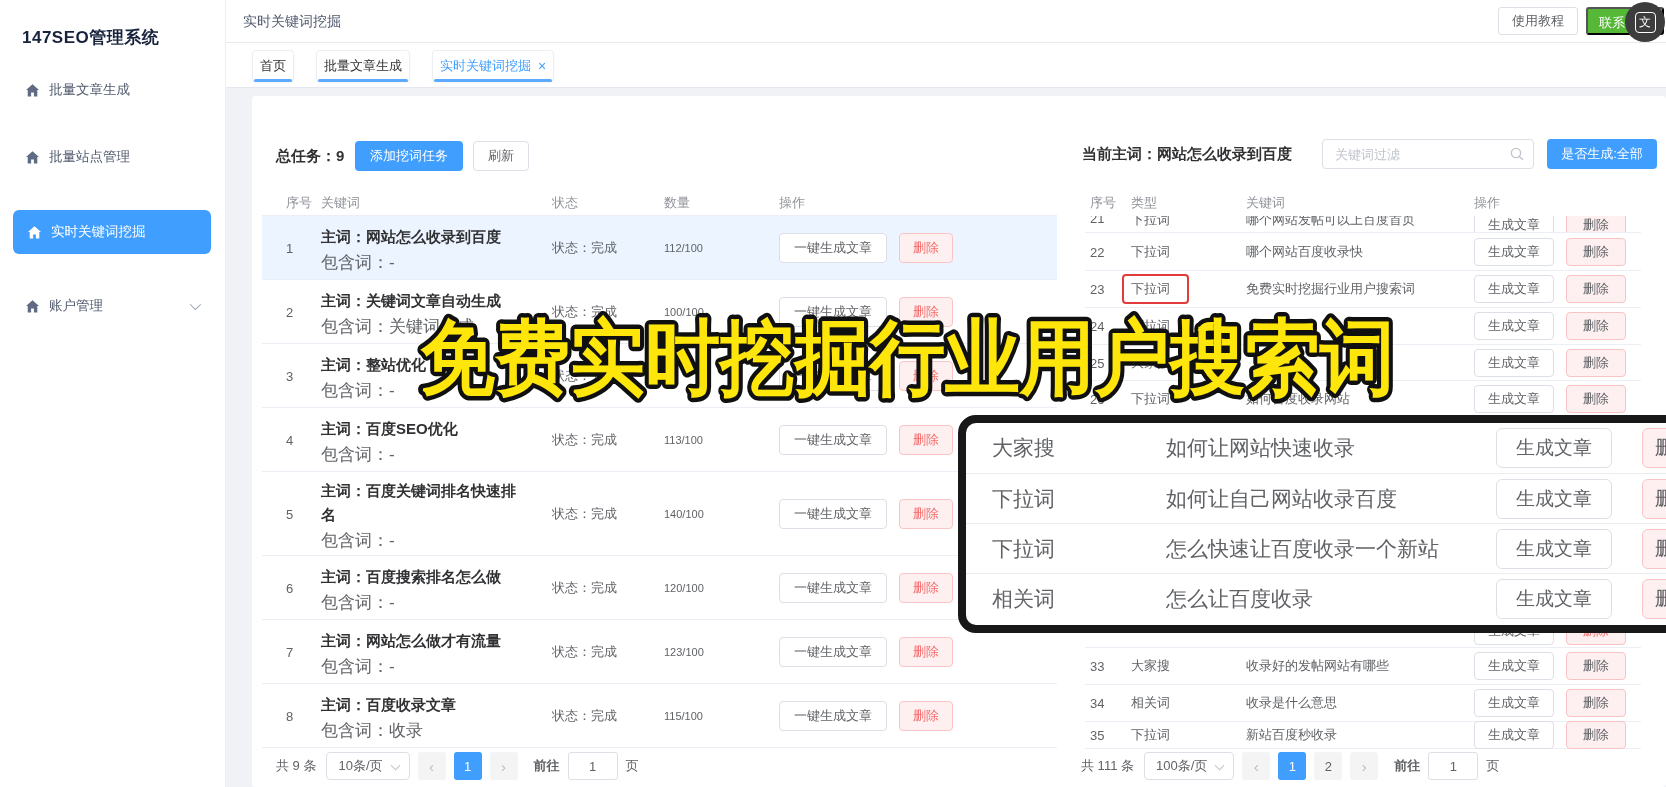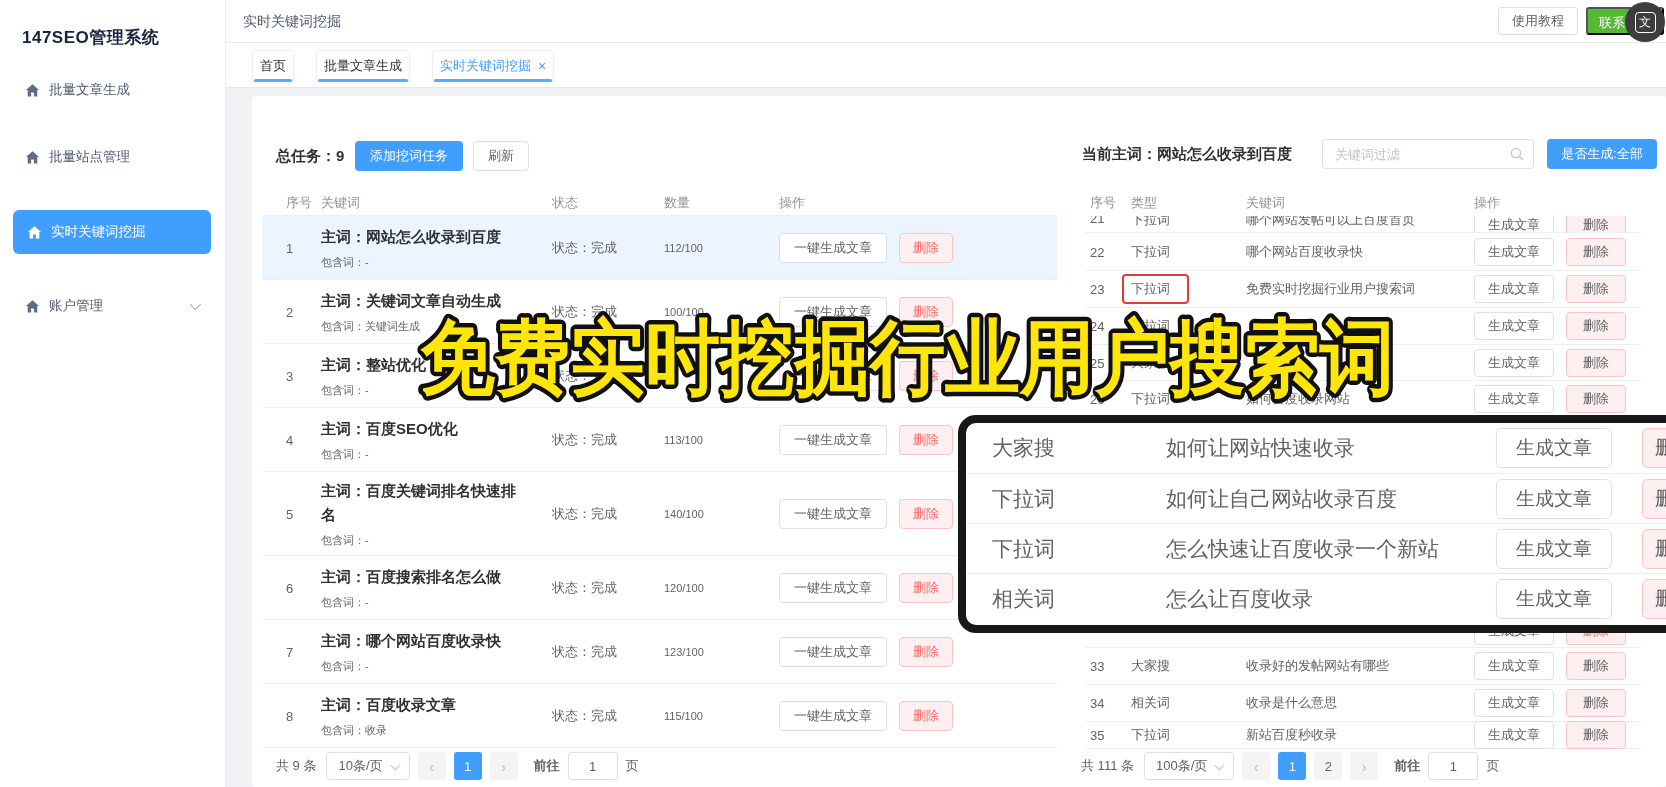--- a/index.html
+++ b/index.html
@@ -47,21 +47,21 @@
   .th { font-size:13px; color:#909399; }
   #lhead { left:262px; top:190px; width:795px; height:26px; border-bottom:1px solid #ebeef5; z-index:2; }
   #lhead .th { position:absolute; top:4px; }
   #lrows { left:262px; top:0; width:795px; height:787px; z-index:2; }
   .lrow { position:absolute; left:0; width:795px; border-bottom:1px solid #ebeef5; background:#fff; }
   .lrow.sel { background:#ecf5ff; }
   .lcell { position:absolute; top:50%; transform:translateY(-50%); }
   .l-no { left:24px; font-size:13px; color:#606266; }
   .l-kwwrap { left:59px; width:205px; }
   .l-kw { font-size:15px; font-weight:bold; color:#303133; line-height:24px; }
-  .l-inc { font-size:11px; color:#606266; line-height:17px; margin-top:5px; }
+  .l-inc { font-size:17px; color:#606266; line-height:17px; margin-top:5px; }
   .l-status { left:290px; font-size:13px; color:#606266; }
   .l-count { left:402px; font-size:11px; color:#606266; }
   .btn-plain { border:1px solid #dcdfe6; border-radius:4px; background:#fff; color:#606266; font-size:13px; cursor:pointer; display:flex; align-items:center; justify-content:center; }
   .btn-danger { border:1px solid #fbc4c4; border-radius:4px; background:#fef0f0; color:#f56c6c; font-size:13px; cursor:pointer; display:flex; align-items:center; justify-content:center; }
   .l-gen { left:517px; width:108px; height:30px; }
   .l-del { left:637px; width:54px; height:30px; }
 
   
   #rp-current { left:1082px; top:145px; font-size:15px; font-weight:bold; color:#303133; z-index:2; }
   #rp-filter { left:1322px; top:139px; width:212px; height:30px; z-index:2; }
@@ -256,21 +256,21 @@
           <div class="l-inc">包含词：-</div>
         </div>
         <div class="lcell l-status">状态：完成</div>
         <div class="lcell l-count">120/100</div>
         <button class="lcell btn-plain l-gen">一键生成文章</button>
         <button class="lcell btn-danger l-del">删除</button>
       </div>
       <div class="lrow" style="top: 620px; height: 64px;">
         <div class="lcell l-no">7</div>
         <div class="lcell l-kwwrap">
-          <div class="l-kw">主词：哪个网站百度收录快</div>
+          <div class="l-kw">主词：网站怎么做才有流量</div>
           <div class="l-inc">包含词：-</div>
         </div>
         <div class="lcell l-status">状态：完成</div>
         <div class="lcell l-count">123/100</div>
         <button class="lcell btn-plain l-gen">一键生成文章</button>
         <button class="lcell btn-danger l-del">删除</button>
       </div>
       <div class="lrow" style="top: 684px; height: 64px;">
         <div class="lcell l-no">8</div>
         <div class="lcell l-kwwrap">

